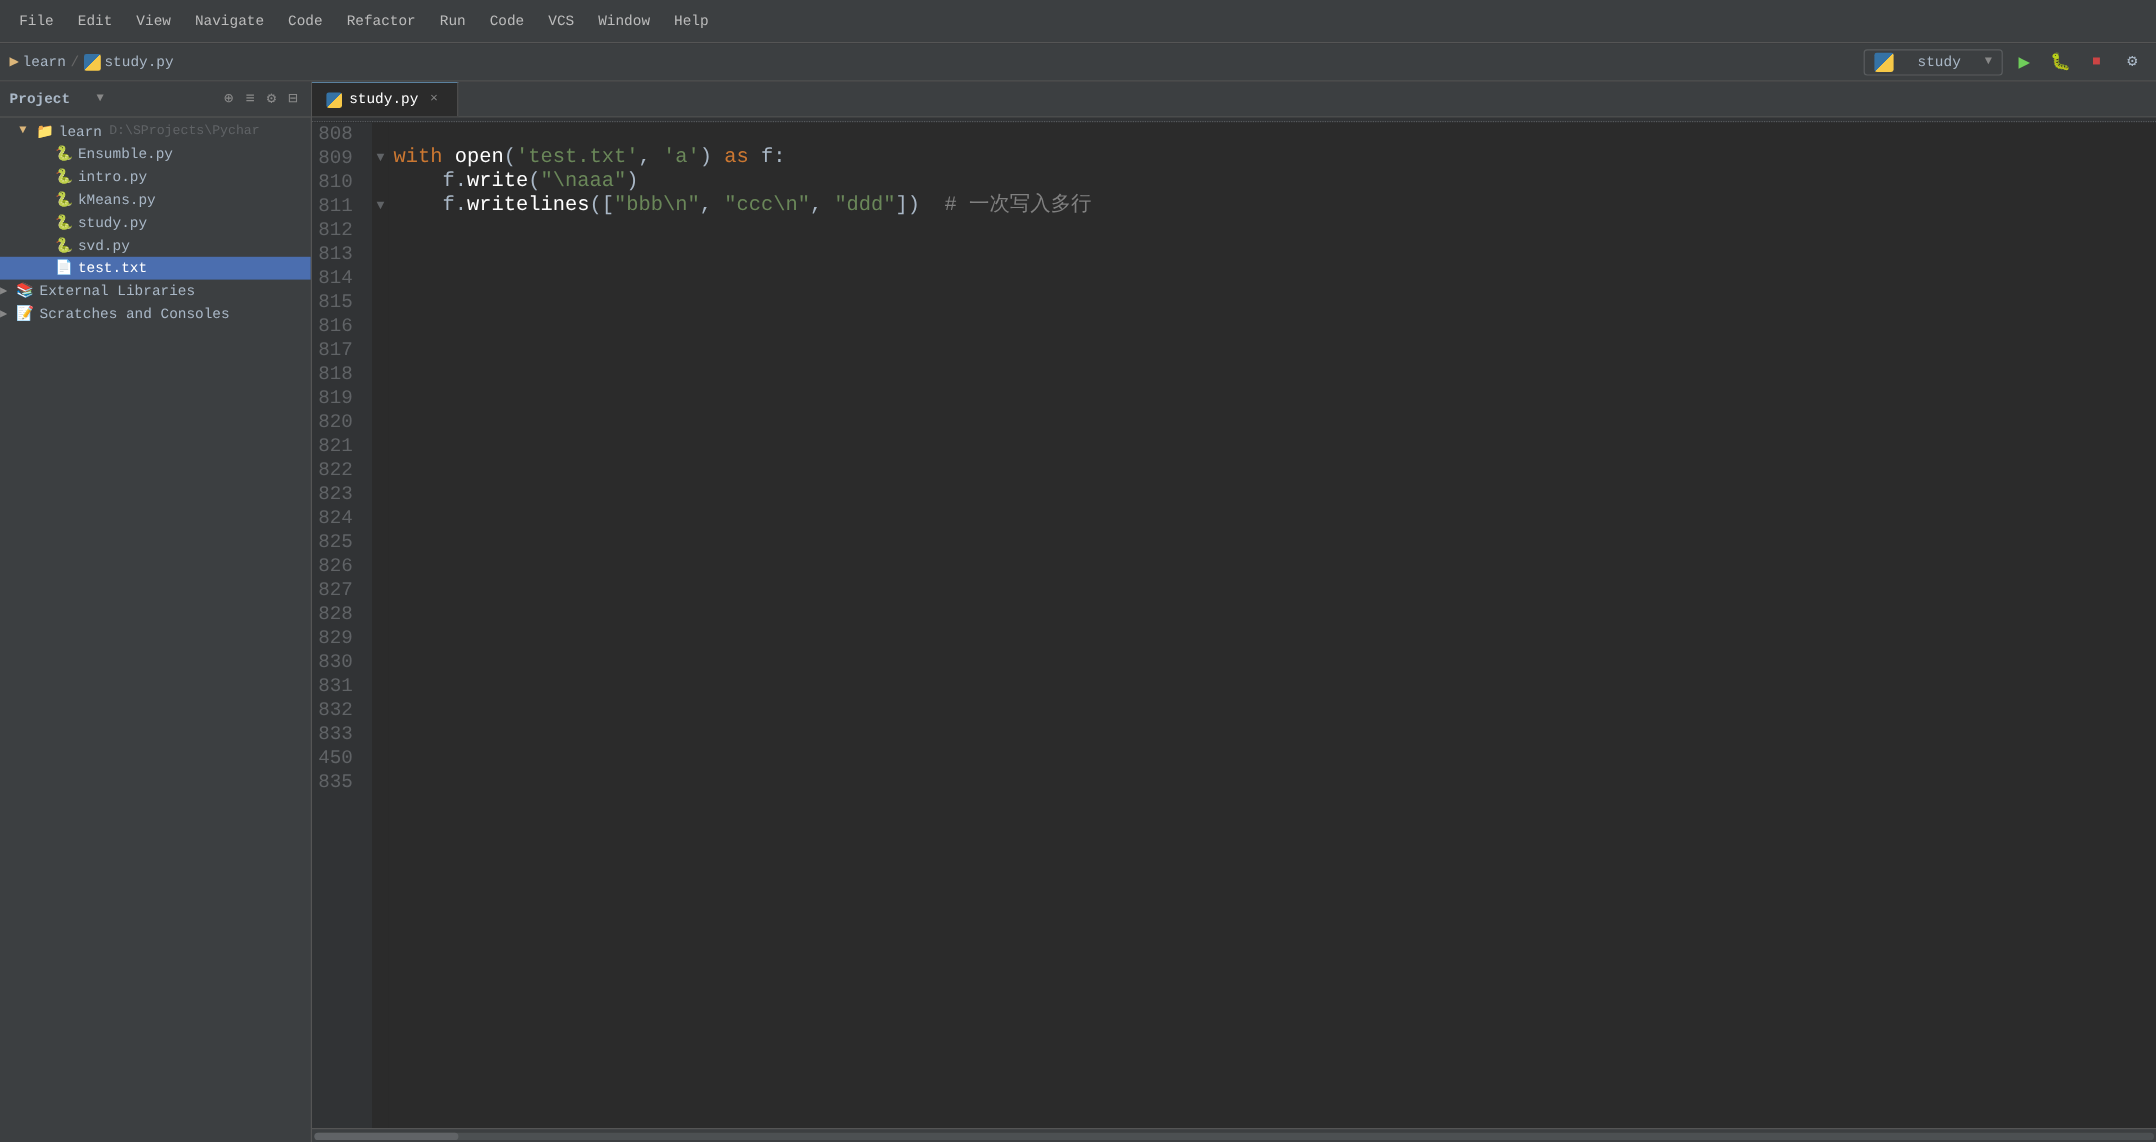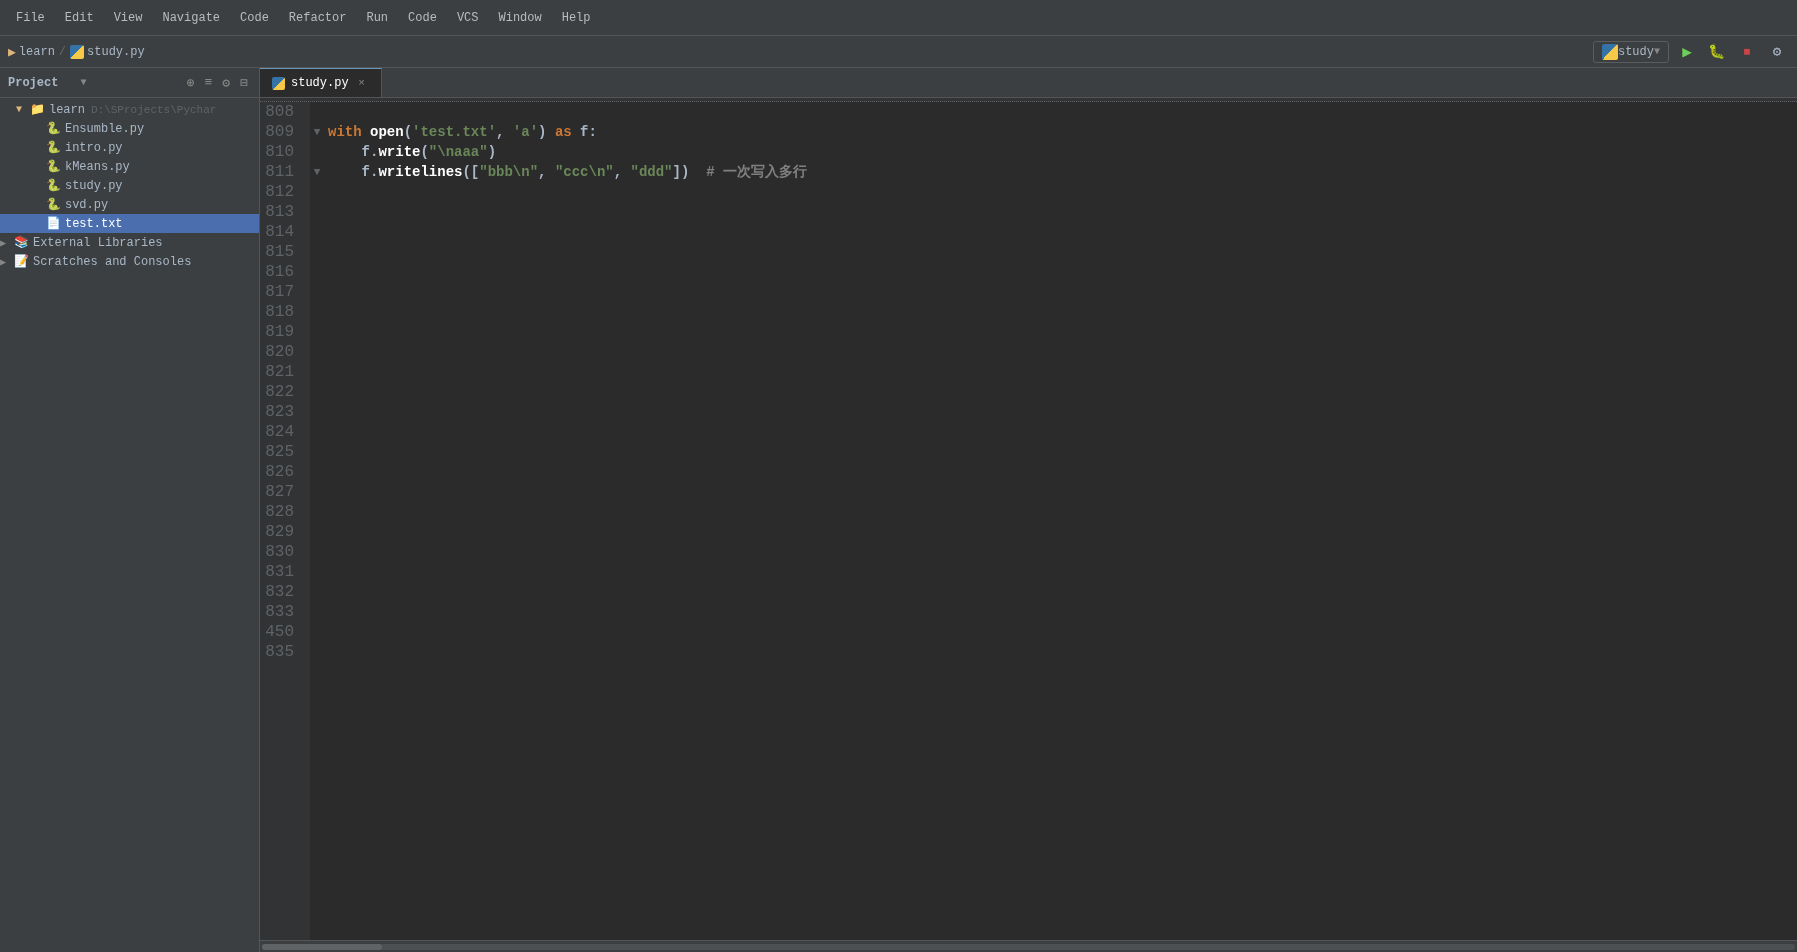--- a/index.html
+++ b/index.html
@@ -61,21 +61,21 @@
     }
     .run-config {
       background: #3c3f41;
       border: 1px solid #5a5d5f;
       border-radius: 3px;
       padding: 2px 8px;
       color: #a9b7c6;
       font-size: 12px;
       display: flex;
       align-items: center;
-      gap: 0;
+      gap: 20px;
     }
     .toolbar-btn {
       width: 24px; height: 24px;
       display: flex; align-items: center; justify-content: center;
       cursor: pointer;
       border-radius: 3px;
       color: #a9b7c6;
     }
     .run-btn { color: #6fcd5a; font-size: 16px; }
     .py-icon {
@@ -240,23 +240,22 @@
       align-items: center;
       justify-content: center;
       cursor: pointer;
       color: #606366;
     }
     .code-content {
       flex: 1;
       overflow: auto;
       padding-left: 4px;
       line-height: 20px;
-      font-size: 14px;
-      color: #a9b7c6;
-      font-weight: bold;
+      font-size: 17px;
+      color: #a9b7c6;
     }
     .code-line {
       height: 20px;
       display: flex;
       align-items: center;
       white-space: pre;
       font-family: 'Consolas', 'Courier New', monospace;
     }
     
     .kw { color: #cc7832; } 

